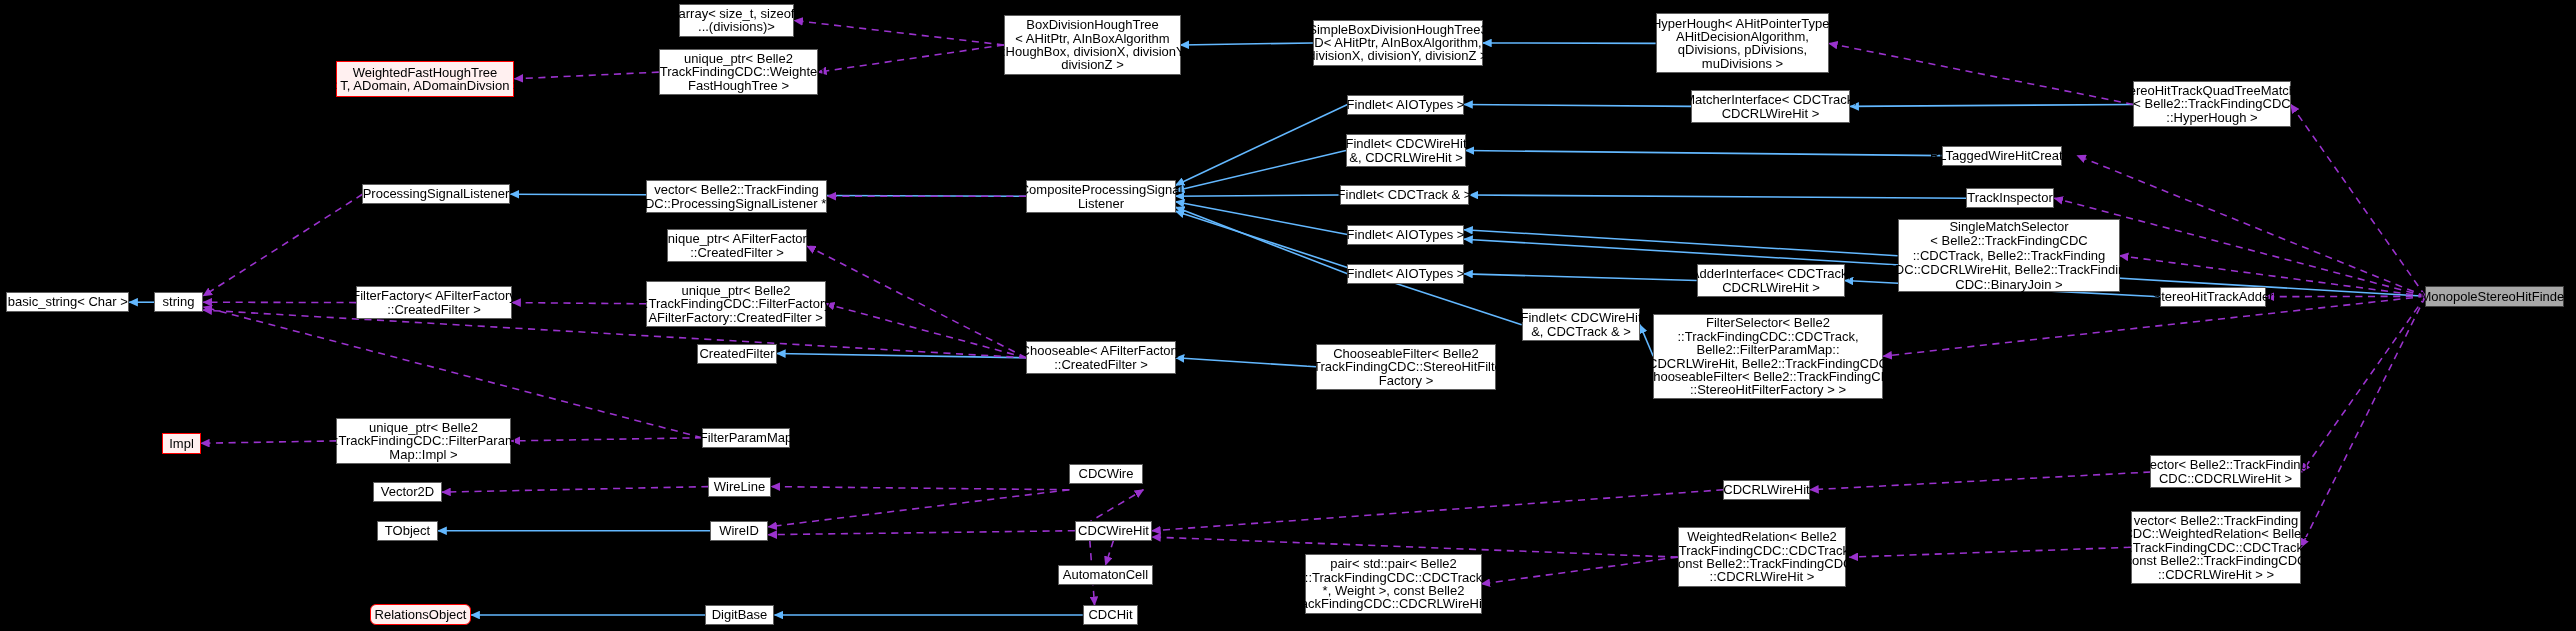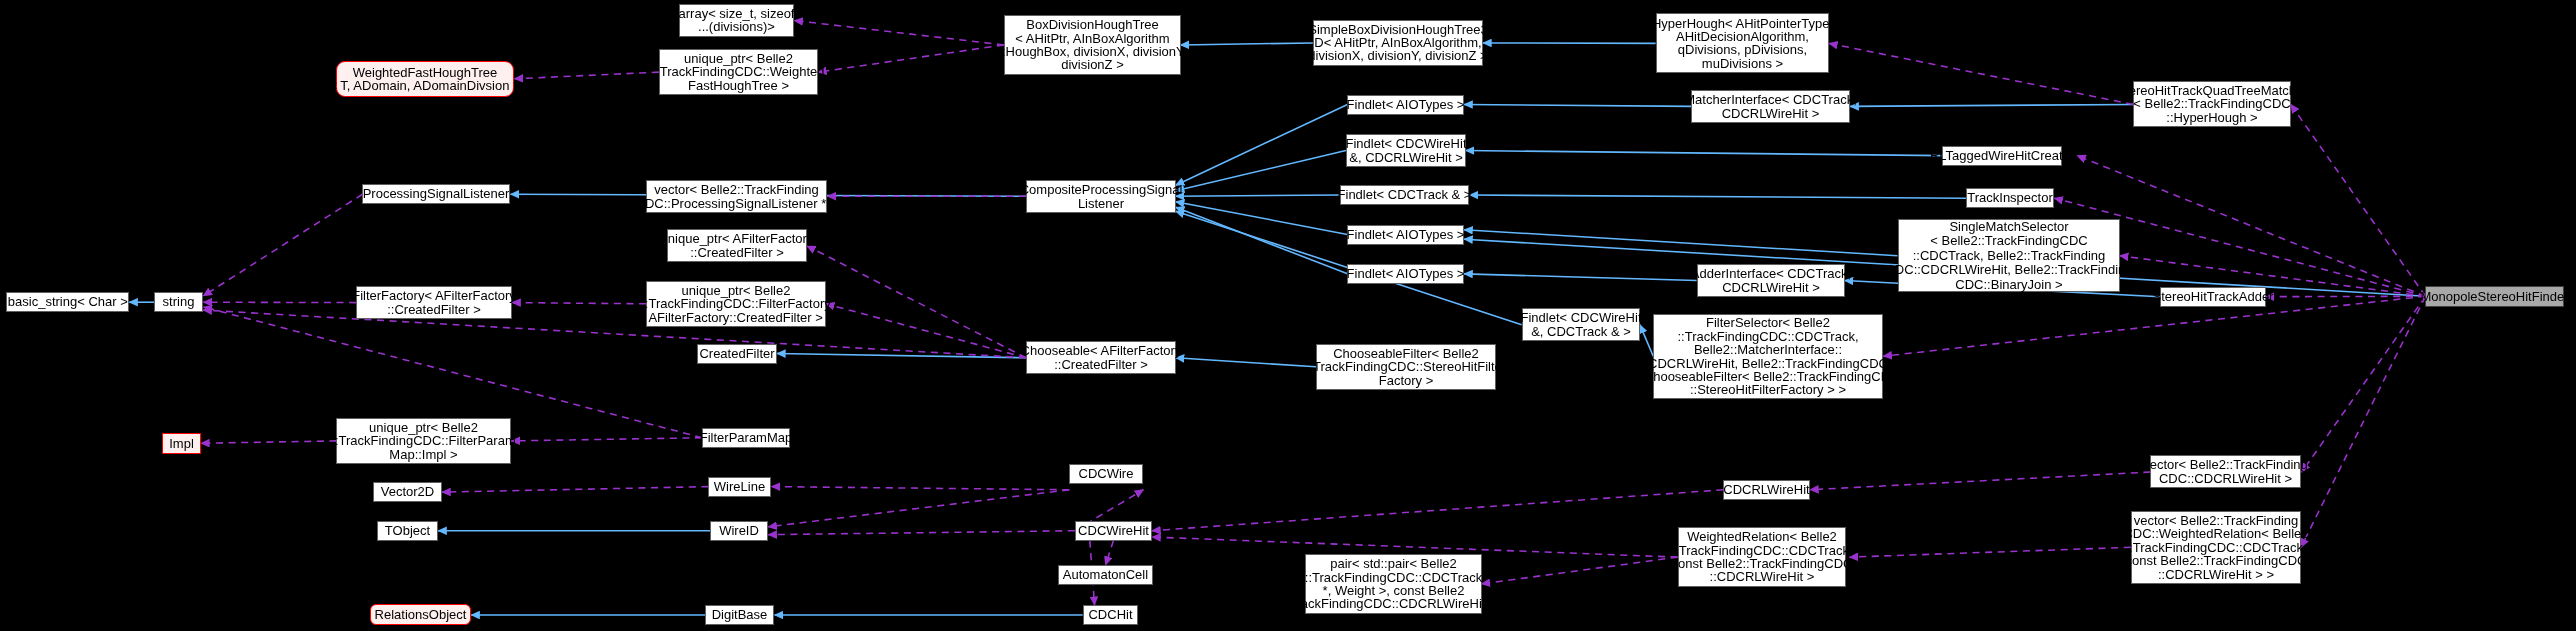--- a/index.html
+++ b/index.html
@@ -116,21 +116,21 @@
         <path d="M2704,694.5 Q2525.5,700.75 2347,707" fill="none" stroke="#9a32cd" stroke-width="2" stroke-dasharray="9,7" marker-end="url(#arrow-usage)"></path>
       </g>
   </svg>
   <div id="nodes">
       <div class="node" style="left: 6.3px; top: 292px; width: 123px; height: 19.7px;">
         <div class="lbl">basic_string&lt; Char &gt;</div>
       </div>
       <div class="node" style="left: 154px; top: 292px; width: 49px; height: 19.7px;">
         <div class="lbl">string</div>
       </div>
-      <div class="node highlight" style="left: 336px; top: 61px; width: 178px; height: 36px; border-radius: 9px;">
+      <div class="node highlight" style="left: 336px; top: 61px; width: 178px; height: 36px;">
         <div class="lbl">WeightedFastHoughTree</div>
         <div class="lbl">&lt; T, ADomain, ADomainDivsion &gt;</div>
       </div>
       <div class="node" style="left: 362px; top: 184px; width: 148px; height: 19.7px;">
         <div class="lbl">ProcessingSignalListener</div>
       </div>
       <div class="node" style="left: 356px; top: 286px; width: 156px; height: 33px;">
         <div class="lbl">FilterFactory&lt; AFilterFactory</div>
         <div class="lbl">::CreatedFilter &gt;</div>
       </div>
@@ -273,21 +273,21 @@
         <div class="lbl">CDC::CDCRLWireHit, Belle2::TrackFinding</div>
         <div class="lbl">CDC::BinaryJoin &gt;</div>
       </div>
       <div class="node" style="left: 1697px; top: 264px; width: 148px; height: 33px;">
         <div class="lbl">AdderInterface&lt; CDCTrack,</div>
         <div class="lbl">CDCRLWireHit &gt;</div>
       </div>
       <div class="node" style="left: 1653px; top: 314px; width: 230px; height: 85px;">
         <div class="lbl">FilterSelector&lt; Belle2</div>
         <div class="lbl">::TrackFindingCDC::CDCTrack,</div>
-        <div class="lbl">Belle2::MatcherInterface::</div>
+        <div class="lbl">Belle2::FilterParamMap::</div>
         <div class="lbl">CDCRLWireHit, Belle2::TrackFindingCDC</div>
         <div class="lbl">::ChooseableFilter&lt; Belle2::TrackFindingCDC</div>
         <div class="lbl">::StereoHitFilterFactory &gt; &gt;</div>
       </div>
       <div class="node" style="left: 1678px; top: 527px; width: 168px; height: 60px;">
         <div class="lbl">WeightedRelation&lt; Belle2</div>
         <div class="lbl">::TrackFindingCDC::CDCTrack,</div>
         <div class="lbl">const Belle2::TrackFindingCDC</div>
         <div class="lbl">::CDCRLWireHit &gt;</div>
       </div>

